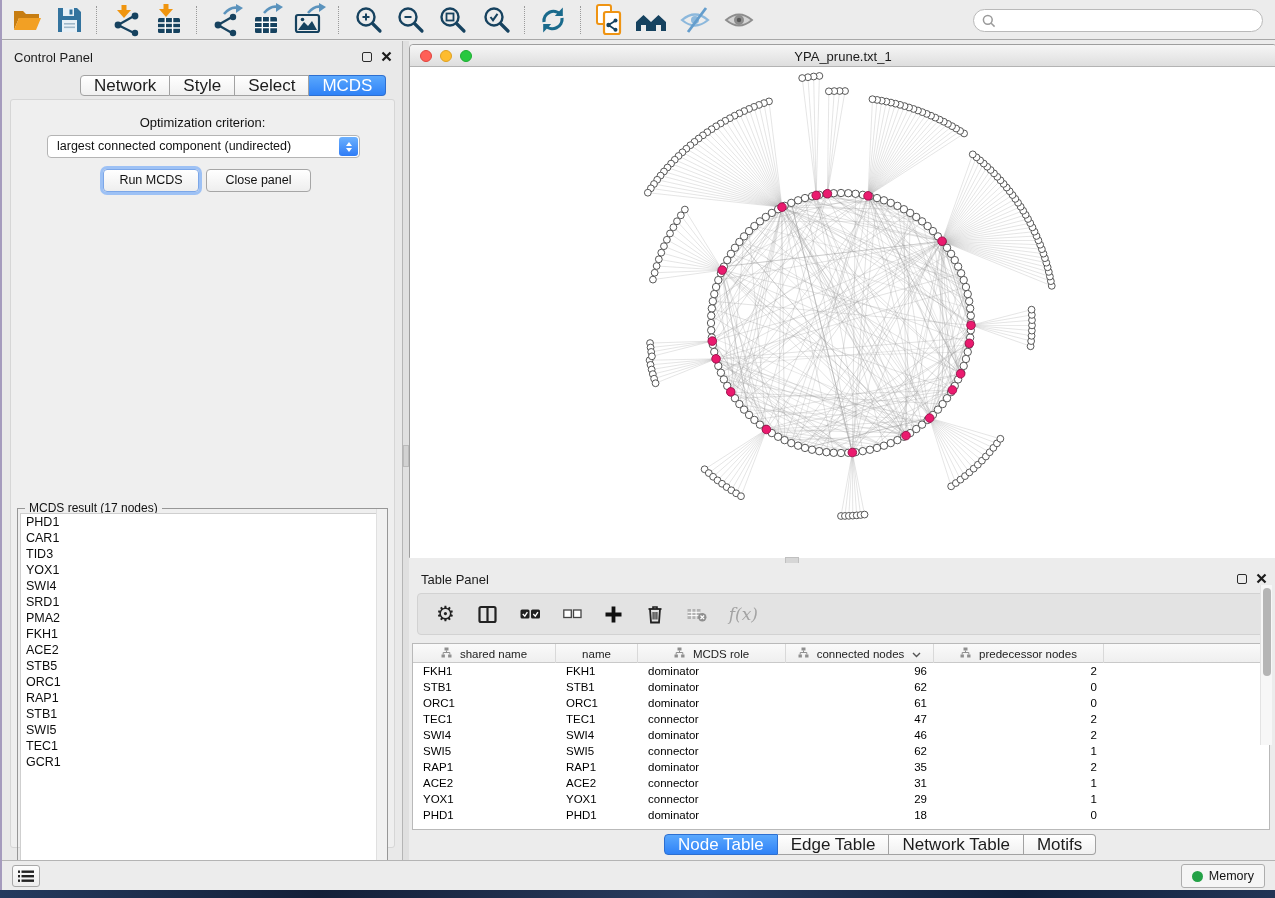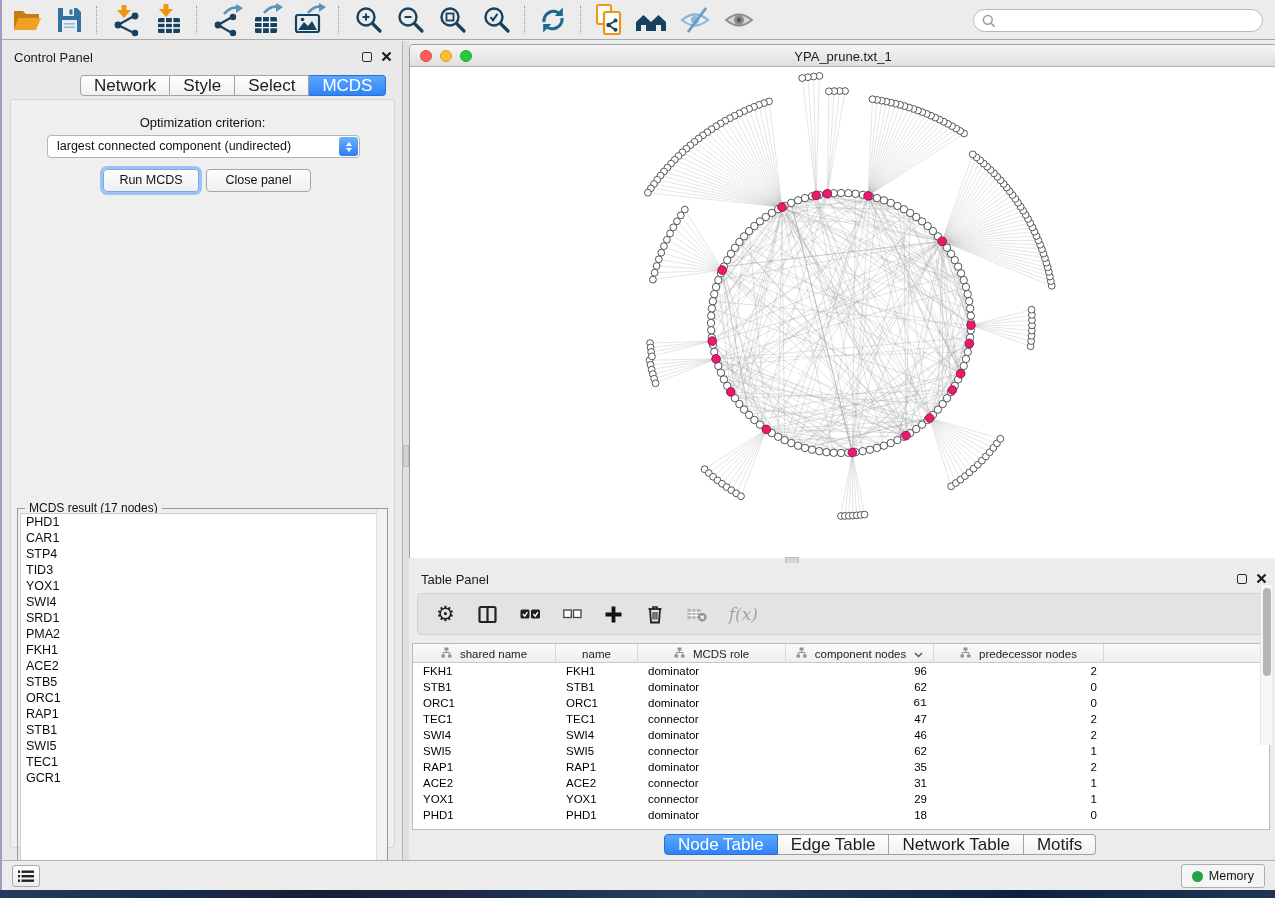--- a/index.html
+++ b/index.html
@@ -214,21 +214,20 @@
               <i class="dn"></i>
             </div>
         </div>
         <div class="btn run">Run MCDS</div>
         <div class="btn closep">Close panel</div>
         <div class="mcds-fieldset">
           <div class="mcds-legend">MCDS result (17 nodes)</div>
           <div class="result-list">
               <div class="li">PHD1</div>
               <div class="li">CAR1</div>
-              <div class="li">STP4</div>
               <div class="li">TID3</div>
               <div class="li">YOX1</div>
               <div class="li">SWI4</div>
               <div class="li">SRD1</div>
               <div class="li">PMA2</div>
               <div class="li">FKH1</div>
               <div class="li">ACE2</div>
               <div class="li">STB5</div>
               <div class="li">ORC1</div>
               <div class="li">RAP1</div>
@@ -1037,21 +1036,21 @@
                 </svg></span>
               <span>MCDS role</span>
             </div>
             <div class="th" style="width: 148px;">
               <span><svg width="11" height="11" viewBox="0 0 11 11">
                   <rect x="3.5" y="0.5" width="4" height="3" fill="#8f8f8f"></rect>
                   <path d="M5.5 3.5v2M2.2 7.5V5.5h6.6v2" stroke="#8f8f8f" fill="none"></path>
                   <rect x="0.5" y="7.5" width="3.4" height="3" fill="#8f8f8f"></rect>
                   <rect x="7.1" y="7.5" width="3.4" height="3" fill="#8f8f8f"></rect>
                 </svg></span>
-              <span>component nodes</span>
+              <span>connected nodes</span>
               <span><svg width="9" height="6" viewBox="0 0 9 6">
                   <path d="M1 1l3.5 3.5L8 1" stroke="#555" stroke-width="1.4" fill="none"></path>
                 </svg></span>
             </div>
             <div class="th" style="width: 170px;">
               <span><svg width="11" height="11" viewBox="0 0 11 11">
                   <rect x="3.5" y="0.5" width="4" height="3" fill="#8f8f8f"></rect>
                   <path d="M5.5 3.5v2M2.2 7.5V5.5h6.6v2" stroke="#8f8f8f" fill="none"></path>
                   <rect x="0.5" y="7.5" width="3.4" height="3" fill="#8f8f8f"></rect>
                   <rect x="7.1" y="7.5" width="3.4" height="3" fill="#8f8f8f"></rect>
@@ -1071,21 +1070,21 @@
               <div class="td" style="width: 143px;">STB1</div>
               <div class="td" style="width: 82px;">STB1</div>
               <div class="td" style="width: 148px;">dominator</div>
               <div class="td num" style="width: 148px;">62</div>
               <div class="td num" style="width: 170px;">0</div>
             </div>
             <div class="tr">
               <div class="td" style="width: 143px;">ORC1</div>
               <div class="td" style="width: 82px;">ORC1</div>
               <div class="td" style="width: 148px;">dominator</div>
-              <div class="td num" style="width: 148px; font-family: Liberation Mono, monospace;">61</div>
+              <div class="td num" style="width: 148px;">61</div>
               <div class="td num" style="width: 170px;">0</div>
             </div>
             <div class="tr">
               <div class="td" style="width: 143px;">TEC1</div>
               <div class="td" style="width: 82px;">TEC1</div>
               <div class="td" style="width: 148px;">connector</div>
               <div class="td num" style="width: 148px;">47</div>
               <div class="td num" style="width: 170px;">2</div>
             </div>
             <div class="tr">

